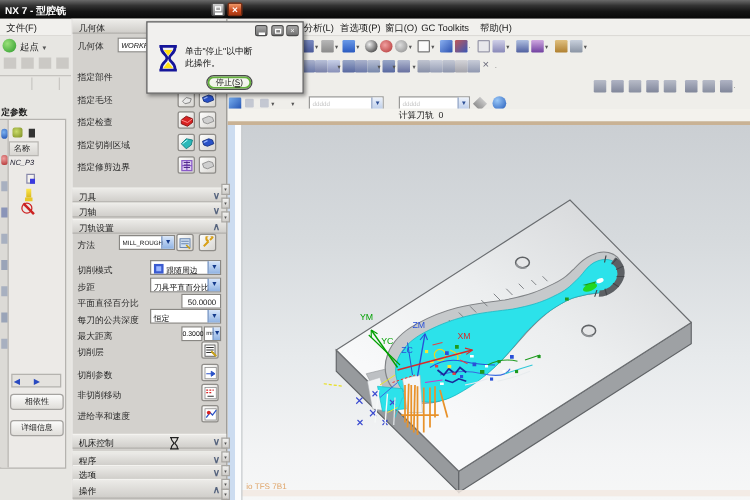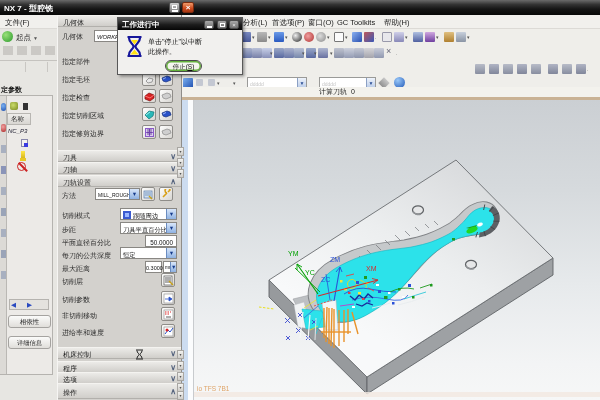--- a/index.html
+++ b/index.html
@@ -485,23 +485,20 @@
       <span class="txt">选项</span>
       <span class="chev">∨</span>
     </div>
   <div class="sechead" style="top:368px;height:16px;">
       <span class="txt" style="top:4px;">操作</span>
       <span class="chev" style="top:3px;">∧</span>
     </div>
 </div>
 
 <div class="abs" id="pdlg">
-  <div id="pdlgtitle">
-      <span style="position:absolute;left:4px;top:2px;">工作进行中</span>
-    </div>
   <div class="pbtn" style="right:28px;">
       <div style="position:absolute;left:2px;top:5px;width:5px;height:1.5px;background:#fff;"></div>
     </div>
   <div class="pbtn" style="right:15px;">
       <div style="position:absolute;left:2px;top:2px;width:5px;height:4px;border:1px solid #fff;"></div>
     </div>
   <div class="pbtn" style="right:3px;">×</div>
   <svg style="position:absolute;left:8px;top:17px;" width="17" height="23" viewBox="0 0 17 23">
     <path d="M1.5,2 h14 M1.5,21 h14 M3,3 c0,5 4.5,5.5 4.5,8.5 c0,3 -4.5,3.5 -4.5,8.5 M14,3 c0,5 -4.5,5.5 -4.5,8.5 c0,3 4.5,3.5 4.5,8.5" stroke="#16169a" stroke-width="2.2" fill="none"></path>
     <path d="M5,5 h7 l-3.5,4.5 z" fill="#ffe012"></path>

